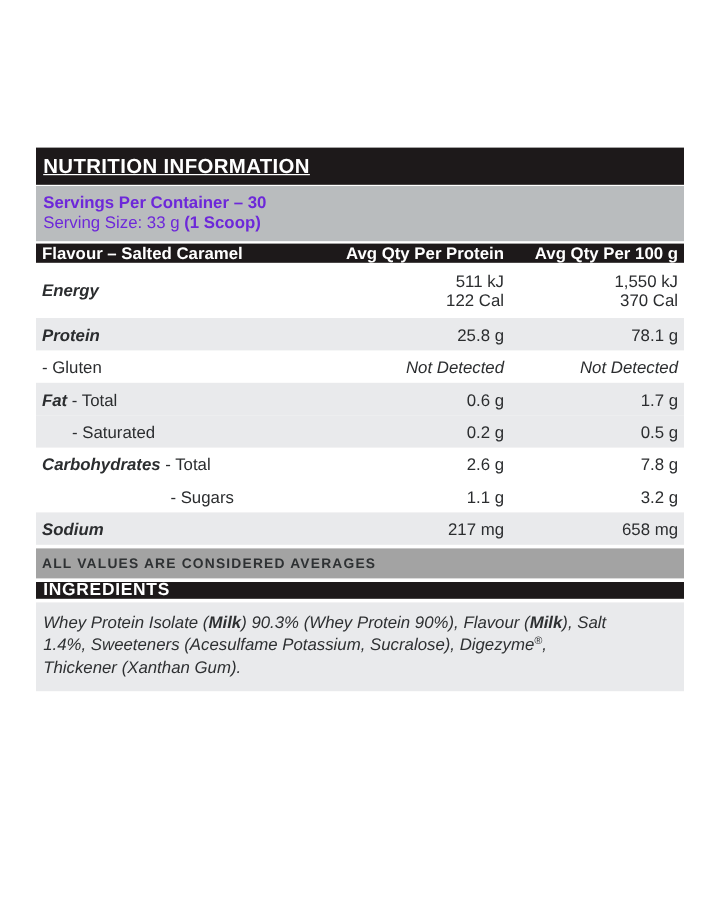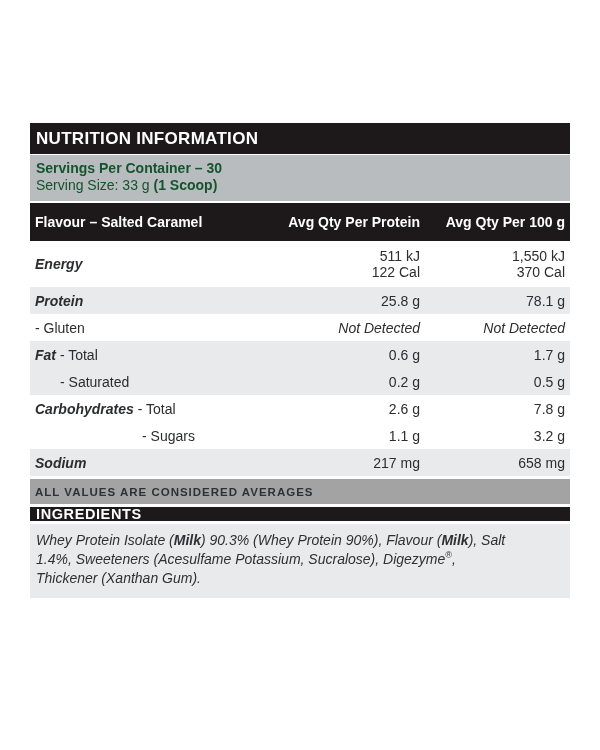--- a/index.html
+++ b/index.html
@@ -11,33 +11,34 @@
     position: relative;
   }
   .panel { position: absolute; left: 30px; top: 123px; width: 540px; }
 
   .bar-black { background: #1d191a; color: #ffffff; }
 
   .title-bar {
     height: 31px; display: flex; align-items: center;
     padding: 0 6px; font-weight: bold; font-size: 17px; letter-spacing: .3px;
     margin-bottom: 1px;
+    text-decoration: underline;
   }
   .serving-info {
-    background: #b9bcbe; color: #14532d;
+    background: #b9bcbe; color: #6d28d9;
     padding: 5px 6px 7px 6px; margin-bottom: 2px;
     font-size: 14px; line-height: 17px;
   }
   .serving-info .b { font-weight: bold; }
 
   .grid3 {
     display: grid; grid-template-columns: 1fr 150px 145px;
     align-items: center; padding: 0 5px;
   }
-  .flavour-bar { height: 38px; font-weight: bold; font-size: 14px; }
+  .flavour-bar { height: 16px; font-weight: bold; font-size: 14px; }
   .col-right { text-align: right; }
 
   .row { min-height: 27px; font-size: 14px; }
   .row.gray { background: #e9eaec; }
   .row .lbl b { font-weight: bold; font-style: italic; }
   .row .val { text-align: right; }
   .row.energy { min-height: 46px; }
   .two-line span { display: block; line-height: 16px; }
   .italic .val { font-style: italic; }
   .indent-1 { padding-left: 25px; }

